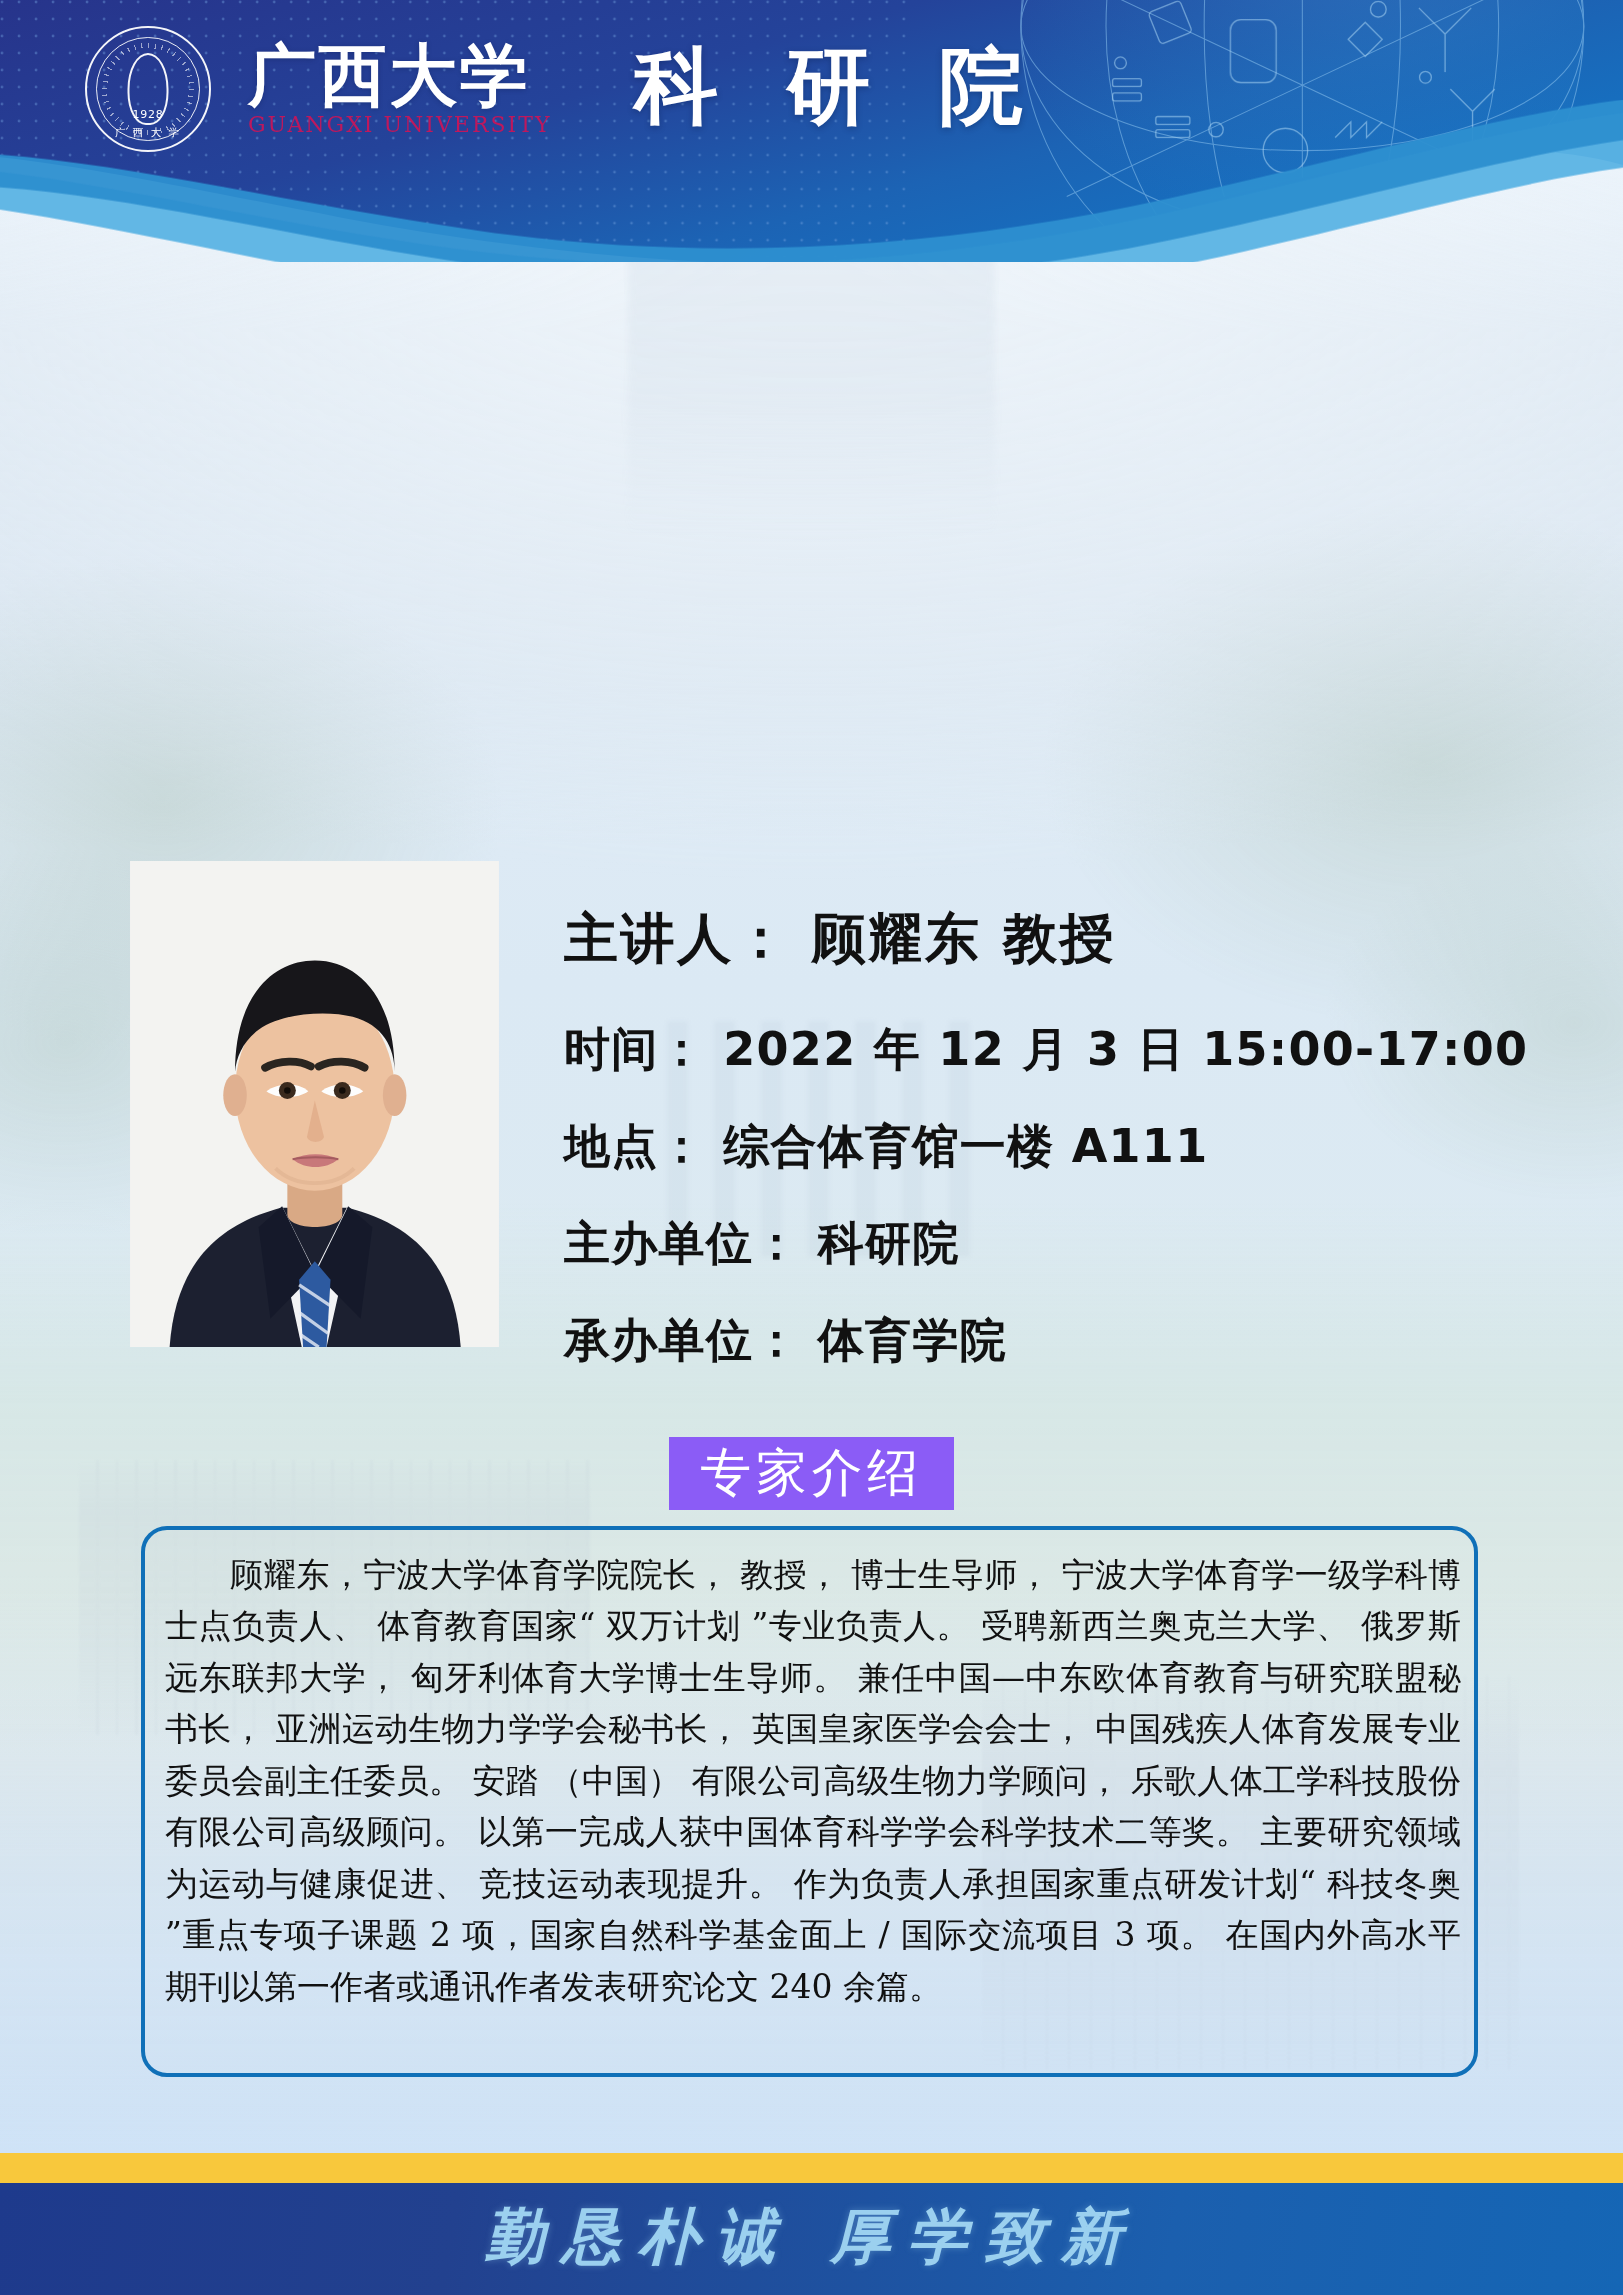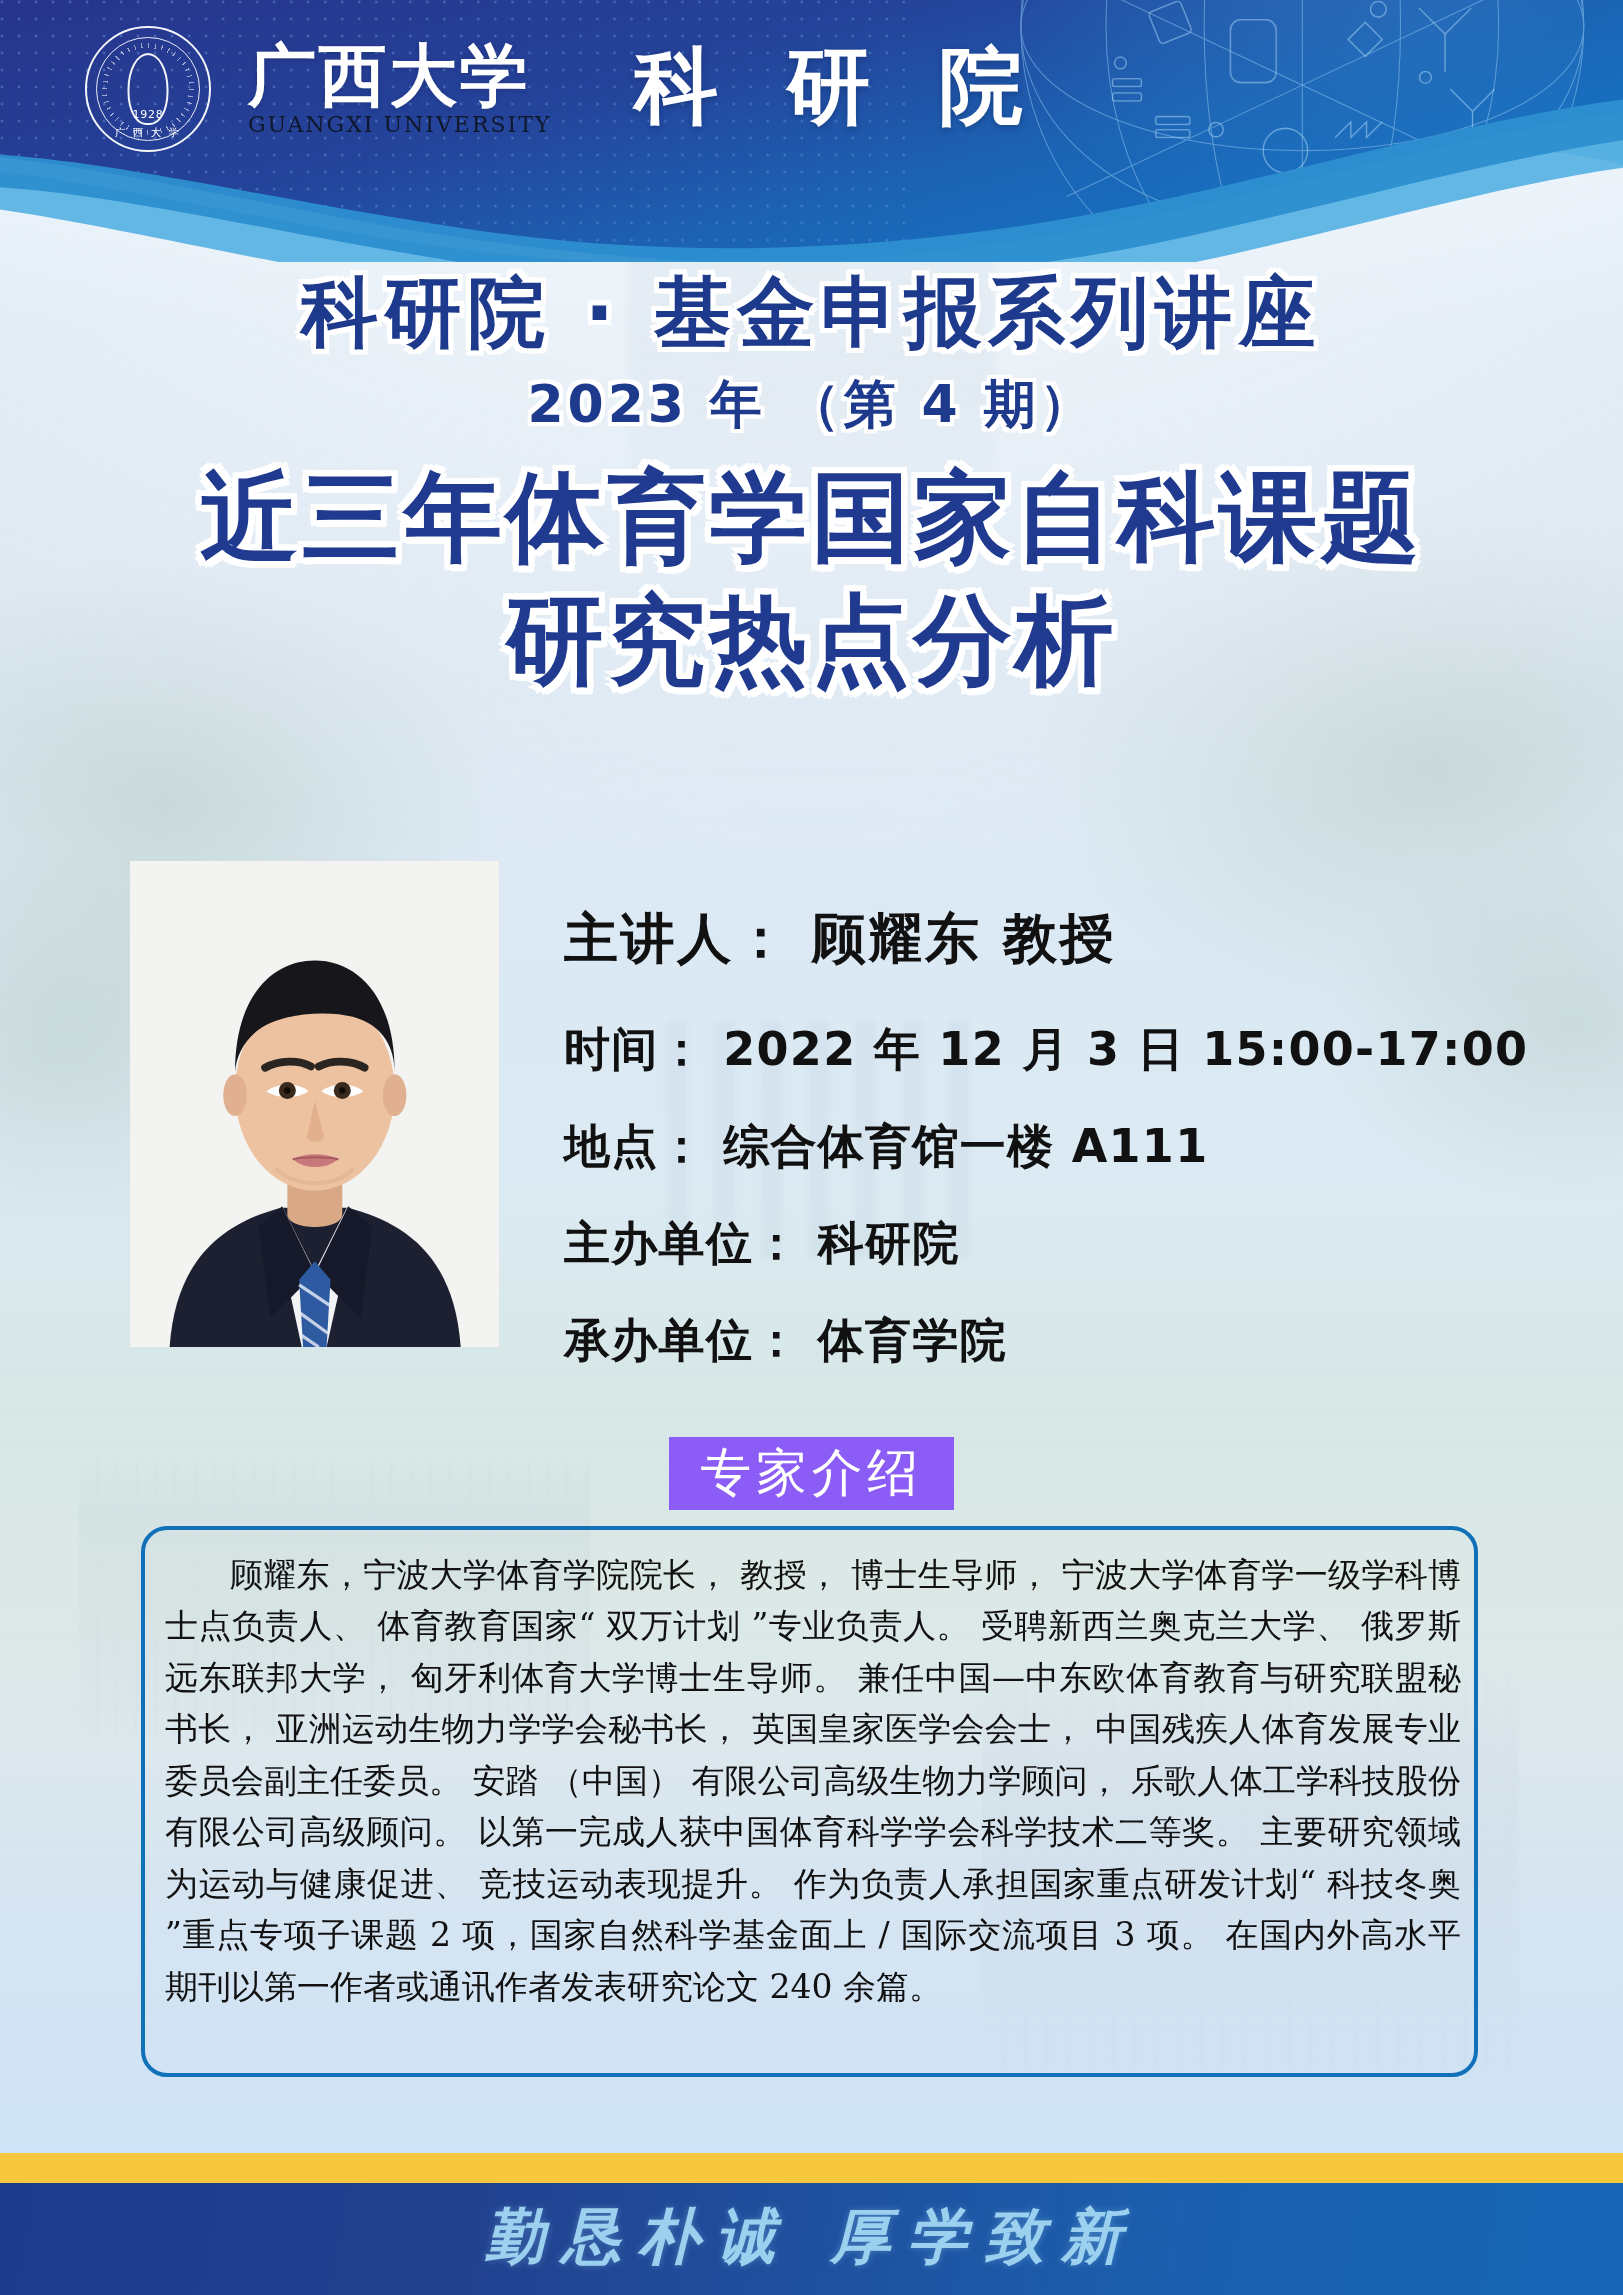--- a/index.html
+++ b/index.html
@@ -111,21 +111,21 @@
     color:#fff;font-size:10.5px;letter-spacing:2px;white-space:nowrap;
   }
   .brand{display:flex;flex-direction:column;margin-left:20px;}
   .brand-cn{
     color:#ffffff;font-size:68px;line-height:1.02;font-weight:700;
     font-family:"DejaVu Serif","Liberation Serif",serif;
     letter-spacing:2.6px;white-space:nowrap;
     text-shadow:0 1.3px 5.2px rgba(0,20,60,.25);
   }
   .brand-en{
-    color:#0f172a;font-size:22px;letter-spacing:2px;margin-top:1.3px;
+    color:#be185d;font-size:22px;letter-spacing:2px;margin-top:1.3px;
     font-family:"DejaVu Serif","Liberation Serif",serif;white-space:nowrap;
   }
   .brand-unit{
     position:absolute;left:634px;top:30px;
     color:#ffffff;font-size:84px;font-weight:700;letter-spacing:19.6px;
     font-family:"DejaVu Sans","Liberation Sans",sans-serif;
     text-shadow:0 2px 6.5px rgba(0,20,60,.3);white-space:nowrap;
   }
 
   
@@ -283,26 +283,20 @@
         <div class="seal-cn">广 西 大 学</div>
       </div>
       <div class="brand">
         <div class="brand-cn">广西大学</div>
         <div class="brand-en">GUANGXI UNIVERSITY</div>
       </div>
     </div>
     <div class="brand-unit">科 研 院</div>
   </div>
 
-  <div class="title-block">
-    <div class="t-series">科研院 · 基金申报系列讲座</div>
-    <div class="t-issue">2023 年 （第 4 期）</div>
-    <div class="t-main">近三年体育学国家自科课题</div>
-    <div class="t-main" style="margin-top:3.9px">研究热点分析</div>
-  </div>
 
   <div class="portrait">
     <svg width="369" height="486" viewBox="0 0 563 743">
       <rect width="563" height="743" fill="#f3f3f1"></rect>
 
       <path d="M60,743 C70,600 150,552 230,530 L333,530 C415,552 495,600 505,743 Z" fill="#1c2030"></path>
 
       <path d="M232,528 L282,628 L332,528 L332,600 L300,743 L262,743 L231,600 Z" fill="#f2f3f5"></path>
 
       <path d="M232,528 L282,630 L214,700 L196,560 Z" fill="#15192a"></path>

